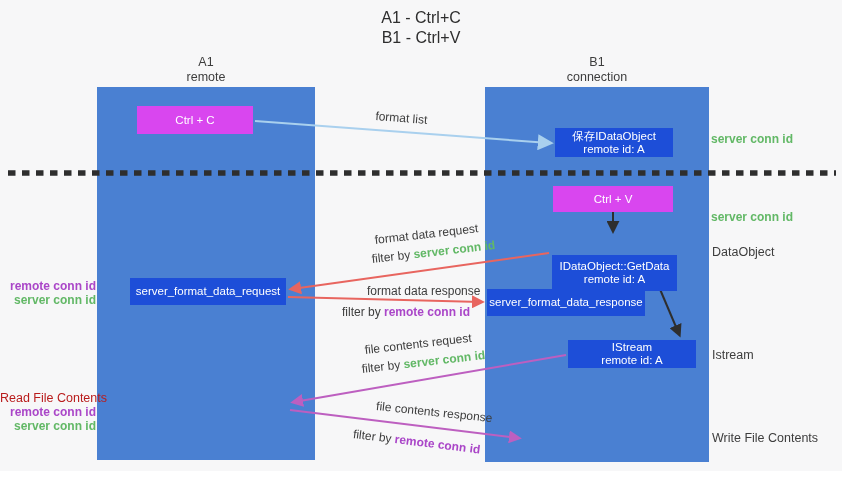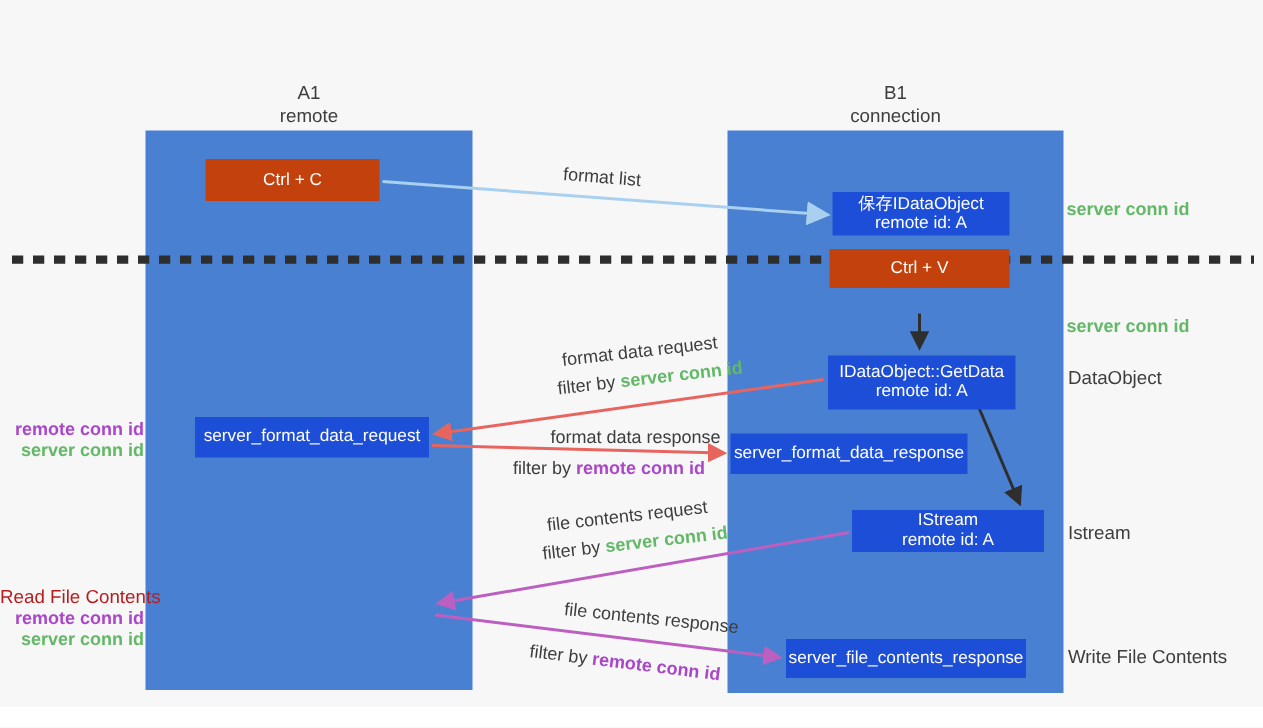--- a/index.html
+++ b/index.html
@@ -2,21 +2,21 @@
 <html><head>
 <meta charset="utf-8">
 <style>
   *{box-sizing:border-box;margin:0;padding:0}
   html,body{background:#f7f7f8}
   body{font-family:"Liberation Sans",sans-serif}
   .stage{position:relative;width:842px;height:485px;background:#f7f7f8;overflow:hidden}
   .lane{position:absolute;background:#4a80d2}
   .box{position:absolute;color:#ffffff;text-align:center;font-size:11.5px;line-height:13px;
        display:flex;flex-direction:column;justify-content:center;z-index:3;white-space:nowrap}
-  .green{background:#c2410c}
+  .green{background:#d946ef}
   .orange{background:#1d4ed8}
   .title{position:absolute;left:0;top:8px;width:842px;text-align:center;font-size:16px;
          line-height:20px;color:#2e2e2e;z-index:3}
   .colhead{position:absolute;text-align:center;font-size:12.5px;line-height:15px;color:#3d3d3d;z-index:3}
   .alabel{position:absolute;font-size:12px;color:#3d3d3d;white-space:nowrap;
           transform-origin:left top;z-index:3}
   .bold-green{color:#62b866;font-weight:bold}
   .bold-purple{color:#aa46c8;font-weight:bold}
   .sidelabel{position:absolute;font-size:12.5px;color:#3d3d3d;white-space:nowrap;z-index:3}
   .sidegreen{position:absolute;font-size:12px;font-weight:bold;color:#62b866;white-space:nowrap;z-index:3}
@@ -24,20 +24,24 @@
              line-height:14px;white-space:nowrap;z-index:3}
   .leftgroup .plain{font-size:12.5px;color:#b91c1c;font-weight:normal}
   svg.layer{position:absolute;left:0;top:0;z-index:2}
   .bottom-strip{position:absolute;left:0;top:471px;width:842px;height:14px;background:#ffffff;z-index:1}
 </style>
 </head>
 <body>
 
 <div class="stage">
 
+  <div class="title">
+    <div>A1 - Ctrl+C</div>
+    <div>B1 - Ctrl+V</div>
+  </div>
 
   <div class="colhead" style="left:97px;top:55px;width:218px">
     <div>A1</div>
     <div>remote</div>
   </div>
   <div class="colhead" style="left:485px;top:55px;width:224px">
     <div>B1</div>
     <div>connection</div>
   </div>
 
@@ -73,46 +77,43 @@
 
   <div class="box green" style="left:137px;top:106px;width:116px;height:28px">
     <div>Ctrl + C</div>
   </div>
 
   <div class="box orange" style="left:555px;top:128px;width:118px;height:29px">
     <div>保存IDataObject</div>
     <div>remote id: A</div>
   </div>
 
-  <div class="box green" style="left:553px;top:166px;width:120px;height:26px">
+  <div class="box green" style="left:553px;top:186px;width:120px;height:26px">
     <div>Ctrl + V</div>
   </div>
 
-  <div class="box orange" style="left:552px;top:237px;width:125px;height:36px">
+  <div class="box orange" style="left:552px;top:255px;width:125px;height:36px">
     <div>IDataObject::GetData</div>
     <div>remote id: A</div>
   </div>
 
   <div class="box orange" style="left:487px;top:289px;width:158px;height:27px">
     <div>server_format_data_response</div>
   </div>
 
   <div class="box orange" style="left:130px;top:278px;width:156px;height:27px">
     <div>server_format_data_request</div>
   </div>
 
   <div class="box orange" style="left:568px;top:340px;width:128px;height:28px">
     <div>IStream</div>
     <div>remote id: A</div>
   </div>
 
 
-  <div class="box orange" style="left:524px;top:426px;width:160px;height:26px">
-    <div>server_file_contents_response</div>
-  </div>
 
   <div class="alabel" style="left:376px;top:109px;transform:rotate(4.5deg)">format list</div>
 
   <div class="alabel" style="left:374px;top:233px;transform:rotate(-6.5deg)">format data request</div>
   <div class="alabel" style="left:371px;top:252px;transform:rotate(-6.5deg)"><span>filter by </span><span class="bold-green">server conn id</span></div>
 
   <div class="alabel" style="left:367px;top:284px">format data response</div>
   <div class="alabel" style="left:342px;top:305px"><span>filter by </span><span class="bold-purple">remote conn id</span></div>
 
   <div class="alabel" style="left:364px;top:343px;transform:rotate(-6.5deg)">file contents request</div>

